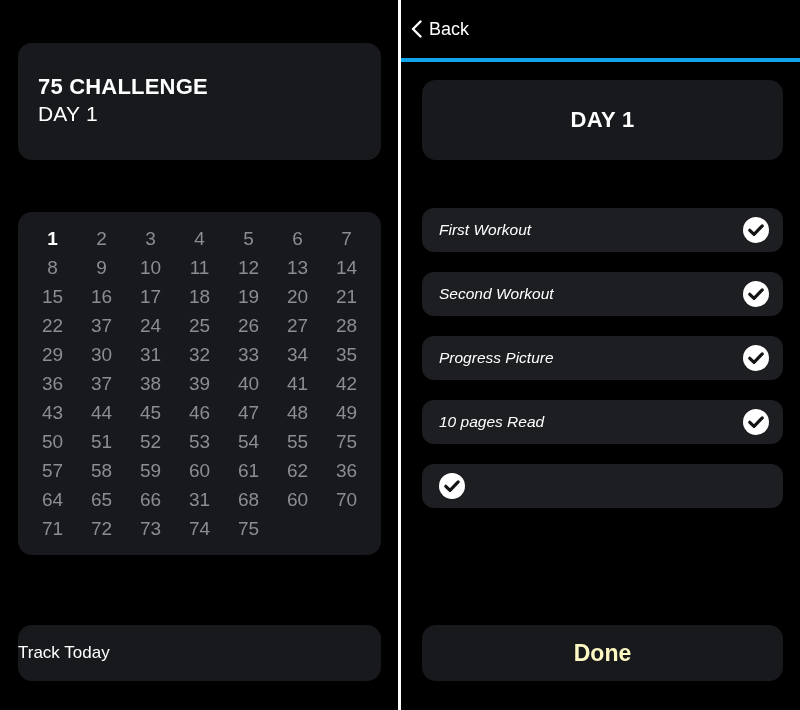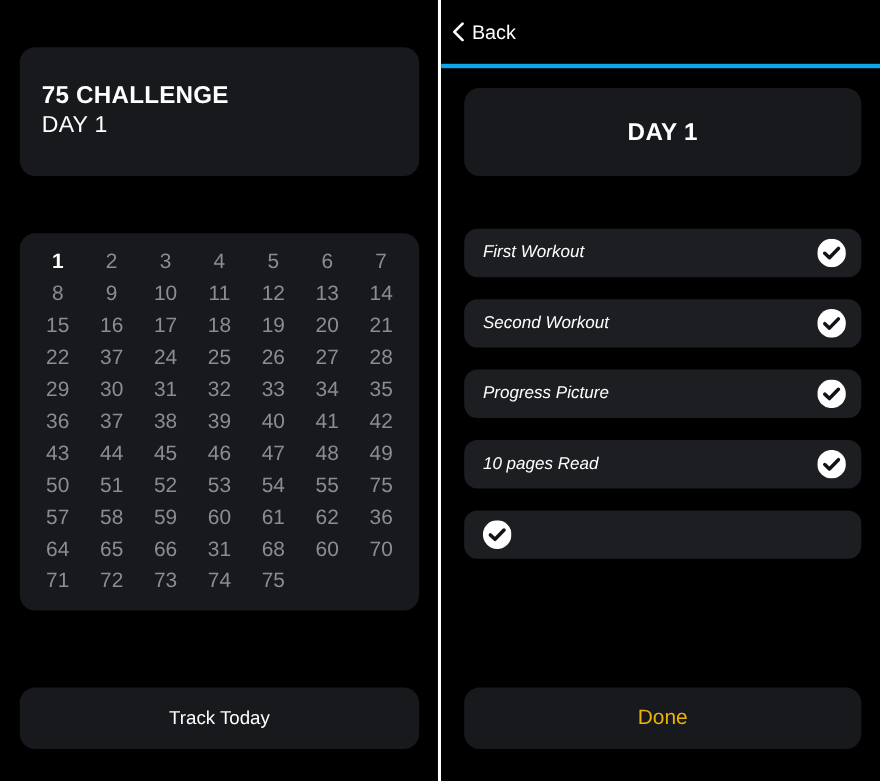--- a/index.html
+++ b/index.html
@@ -87,21 +87,20 @@
   .track-button {
     position: absolute;
     left: 18px;
     top: 625px;
     width: 363px;
     height: 56px;
     background: #17191d;
     border-radius: 14px;
     display: flex;
     align-items: center;
-    justify-content: center;
     border: none;
   }
   .track-button-label {
     color: #ffffff;
     font-size: 17px;
   }
 
   
   .nav-bar {
     position: absolute;
@@ -188,22 +187,23 @@
     width: 361px;
     height: 56px;
     background: #17191d;
     border-radius: 14px;
     display: flex;
     align-items: center;
     justify-content: center;
     border: none;
   }
   .done-button-label {
-    color: #eab308;
-    font-size: 19px;
+    color: #fef9c3;
+    font-size: 23px;
+    font-weight: bold;
   }
 </style>
 </head>
 <body>
 
 <div class="screens">
 
   <div class="panel panel-left">
 
     <div class="challenge-card">

